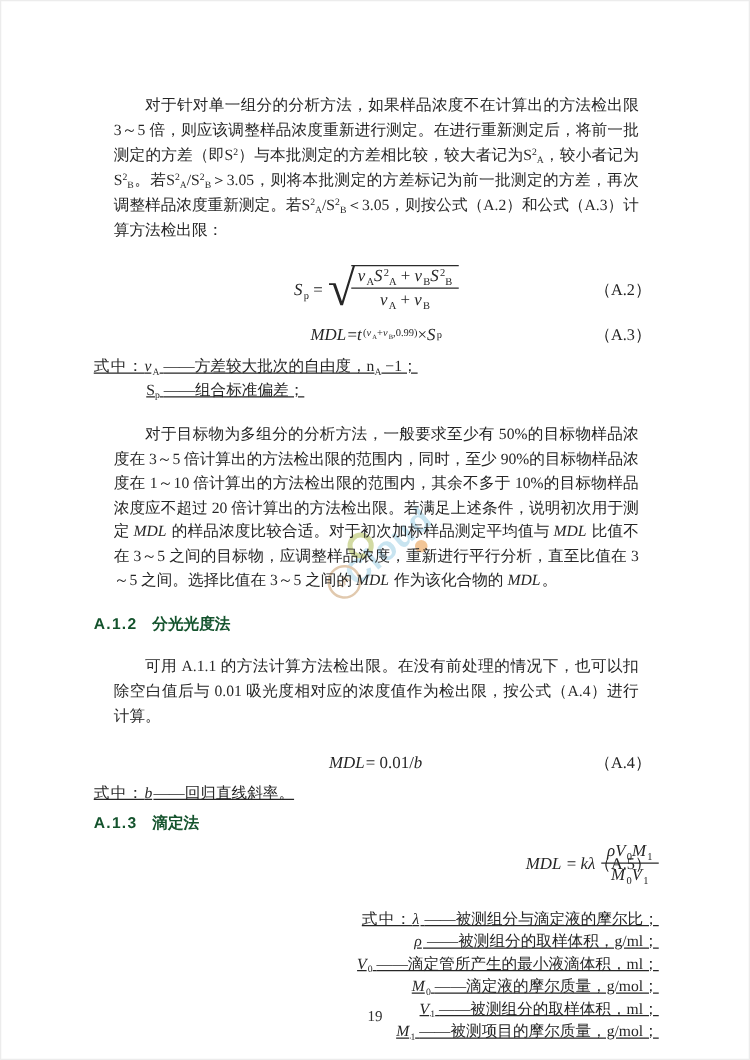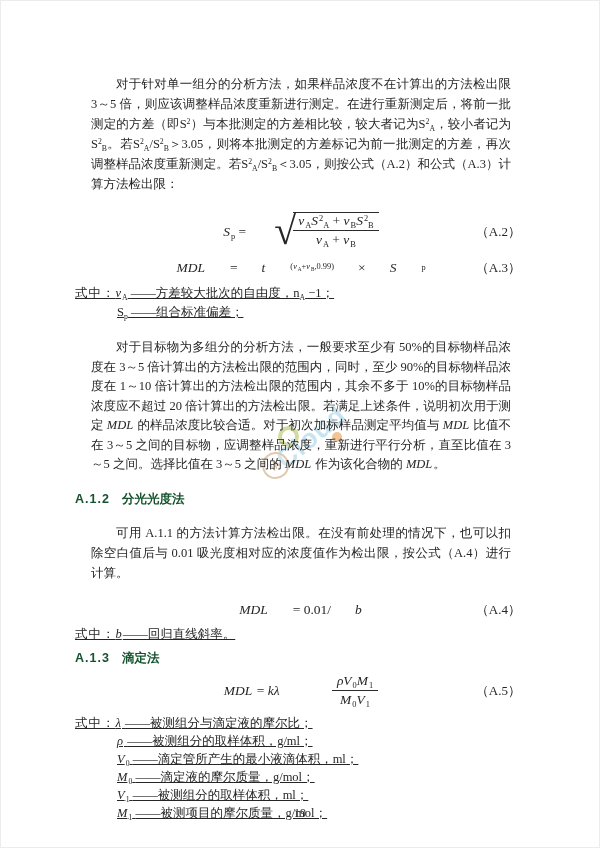--- a/index.html
+++ b/index.html
@@ -29,46 +29,46 @@
   .para.tight{line-height:19.5px;}
   sub{font-size:0.62em;vertical-align:-0.35em;line-height:0;}
   sup{font-size:0.62em;vertical-align:0.5em;line-height:0;}
   i{font-style:italic;padding-right:1px;}
   
   .formula{
     position:relative;
     display:flex;align-items:center;justify-content:center;
     font-size:13.5px;
   }
-  .formula .eq{display:inline-flex;align-items:center;gap:24px;}
+  .formula .eq{display:inline-flex;align-items:center;}
   .eqnum{
     position:absolute;right:6px;top:50%;transform:translateY(-50%);
     font-size:13px;letter-spacing:0;
   }
   .frac{display:inline-block;text-align:center;vertical-align:middle;line-height:1.15;}
   .frac .num{display:block;border-bottom:1px solid #2b2b2b;padding:0 5px 1px;}
   .frac .den{display:block;padding-top:1px;}
   .sqrt{display:inline-flex;align-items:stretch;margin-left:4px;}
   .sqrt .rad{
     font-size:40px;font-weight:400;line-height:40px;
     align-self:center;margin-right:-3px;transform:translateY(-1px);
   }
   .sqrt .frac{border-top:1.2px solid #2b2b2b;}
   .sqrt .frac .num{border-bottom:1px solid #2b2b2b;}
   .f2{margin:8px 0 2px;height:44px;}
   .f3{height:24px;margin-bottom:4px;}
   .f4{margin:4px 0;height:22px;}
-  .f5{height:38px;margin-bottom:4px;}
+  .f5{height:38px;margin-bottom:16px;justify-content:flex-end;}
   
   .defs{margin:0;}
   .def{
     margin:0;font-size:12.5px;line-height:19px;
     padding-left:42px;text-align:left;text-decoration:underline;
   }
-  .defs2 .def{line-height:18px;}
+  .defs2 .def{line-height:18px;text-align:right;}
   .def.first{padding-left:0;}
   .def .lead{letter-spacing:1px;}
   
   .heading{
     margin:6px 0 4px;
     font-family:"Liberation Sans","DejaVu Sans",sans-serif;
     font-weight:bold;font-size:12.5px;color:#14532d;
     line-height:16px;
   }
   .heading .hnum{margin-right:12px;letter-spacing:1px;}

